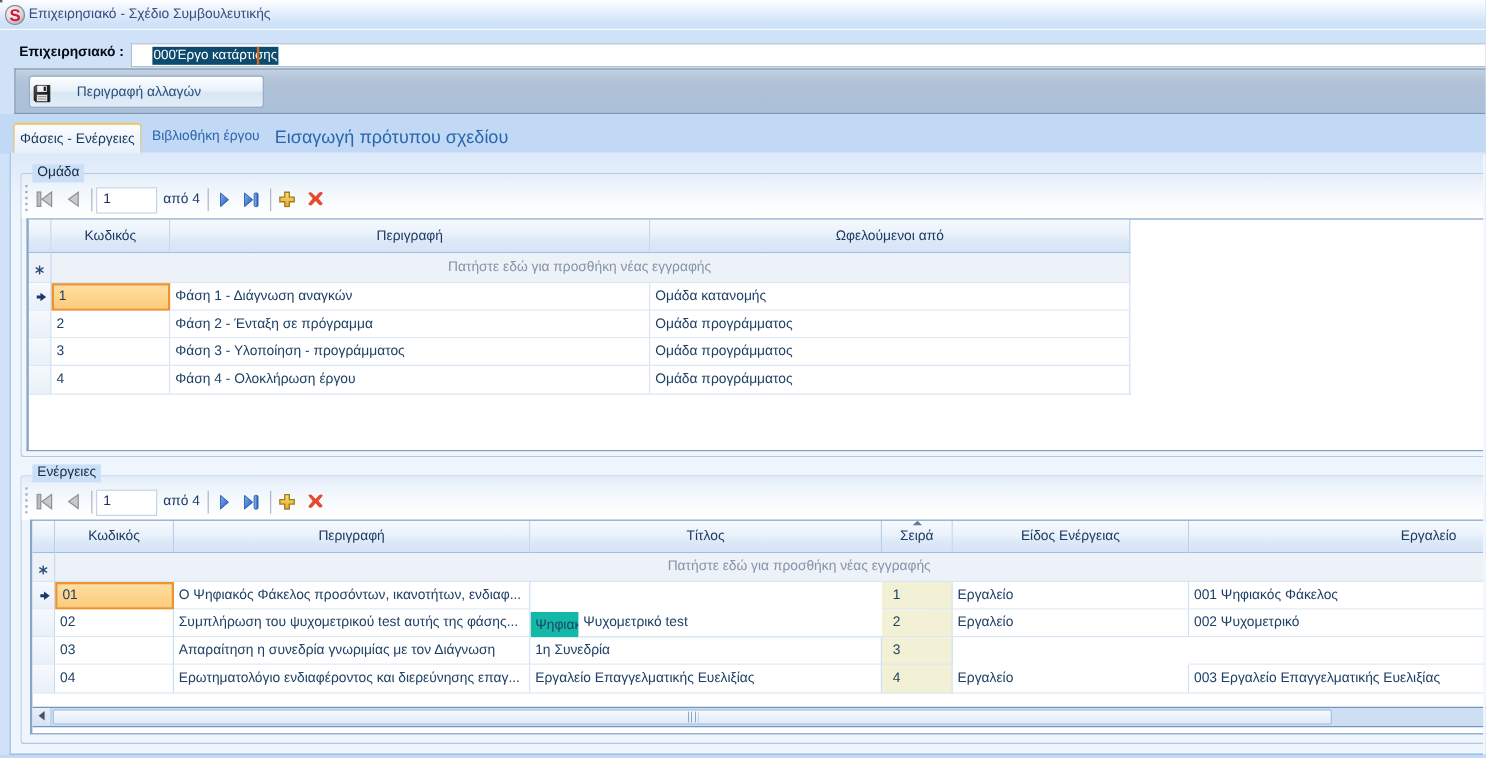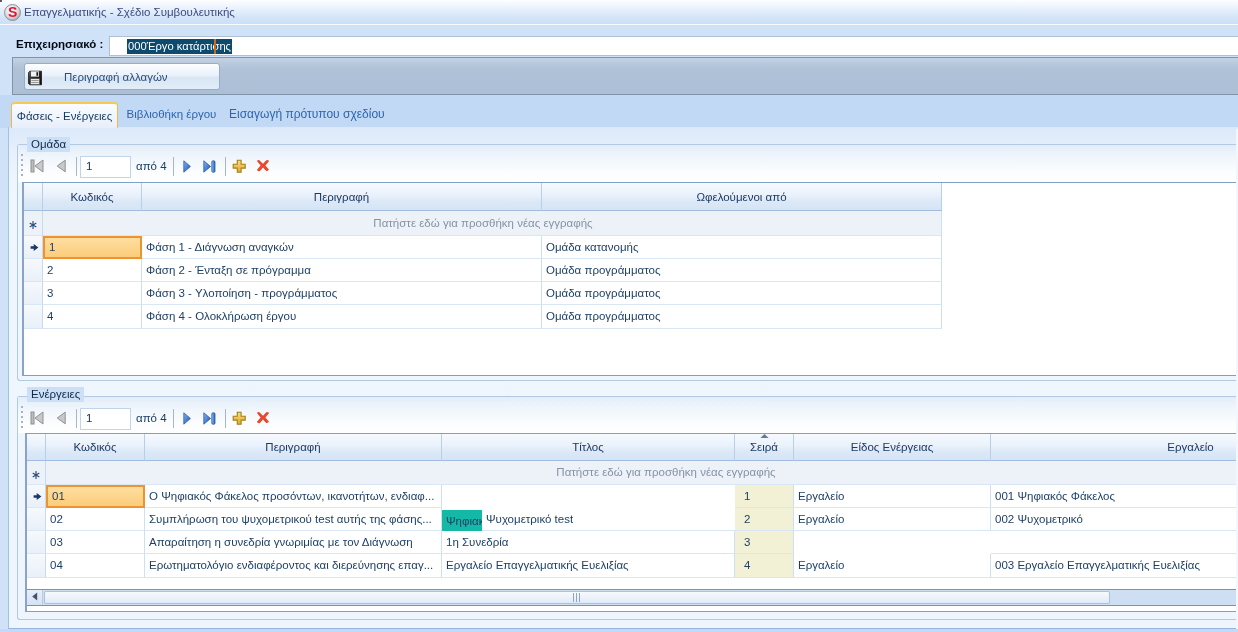--- a/index.html
+++ b/index.html
@@ -17,21 +17,21 @@
         <radialGradient id="coin" cx="0.4" cy="0.35" r="0.75">
 <stop offset="0" stop-color="#ffffff"></stop>
           <stop offset="0.6" stop-color="#d8d8da"></stop>
           <stop offset="1" stop-color="#9a9aa0"></stop>
         </radialGradient>
       </defs>
 <circle cx="8.5" cy="8.5" r="8" fill="url(#coin)" stroke="#8a8a92" stroke-width="0.9"></circle>
 <text x="8.7" y="13.4" font-size="14" font-weight="bold" fill="#dc1538" text-anchor="middle" font-family="Liberation Sans">S</text>
 </svg>
   </div>
-<div class="abs" style="left:24px;top:6px;font-size:11.5px;color:#3c4a80;">Επαγγελματικής - Σχέδιο Συμβουλευτικής</div>
+<div class="abs" style="left:24px;top:6px;font-size:11.5px;color:#3c4a80;">Επιχειρησιακό - Σχέδιο Συμβουλευτικής</div>
 <div class="abs" style="left:16px;top:38px;font-size:11.5px;font-weight:bold;color:#010914;">Επιχειρησιακό :</div>
 <div class="abs" style="left:109px;top:36px;width:1129px;height:20px;background:#fff;border:1px solid #aec0d5;border-right:none;box-sizing:border-box;"></div>
 <div class="abs" style="left:111px;top:38.5px;height:15.5px;background:#0c4a6e;color:#fff;font-size:11.2px;line-height:15.5px;padding:0 1px;margin-left:16px;">000Έργο κατάρτισης</div>
 <div class="abs" style="left:214px;top:39px;width:2px;height:15px;background:#cd6b1b;"></div>
 <div class="abs" style="left:12px;top:57px;width:1226px;height:38px;background:linear-gradient(180deg,#c3d1e2 0%,#b0c2d8 30%,#abbfd6 100%);border:1px solid #8093a8;border-right:none;box-sizing:border-box;"></div>
 <div class="abs" style="left:24px;top:63px;width:196px;height:27px;box-sizing:border-box;background:linear-gradient(180deg,#fdfeff 0%,#e9f1fa 45%,#d8e6f4 55%,#e2edf8 100%);border:1px solid #97aecb;border-radius:3px;"></div>
 <div class="abs" style="left:27px;top:70px;">
     <svg width="16" height="16" viewBox="0 0 16 16" style="">
 <defs>
         <linearGradient id="fg" x1="0" y1="0" x2="1" y2="1">
@@ -47,21 +47,21 @@
 <rect x="4.4" y="10" width="7.2" height="1" fill="#9a9a9a"></rect>
 <rect x="4.4" y="12" width="7.2" height="1" fill="#9a9a9a"></rect>
 </svg>
   </div>
 <div class="abs" style="left:64px;top:71px;font-size:11.5px;color:#2b4e7b;">Περιγραφή αλλαγών</div>
 <div class="abs" style="left:0;top:95px;width:1238px;height:33px;background:#c2d9f6;"></div>
 <div class="abs" style="left:8px;top:127px;width:1230px;height:503px;box-sizing:border-box;background:linear-gradient(180deg,#dce9fa 0%,#e9f1fb 6%,#f0f6fd 12%,#eff5fc 100%);border-left:1px solid #a2c2e4;border-bottom:2px solid #94b6dc;"></div>
 <div class="abs" style="left:0;top:629px;width:1238px;height:3px;background:#c0daf7;"></div>
 <div class="abs" style="left:11px;top:102px;width:107px;height:26px;box-sizing:border-box;background:linear-gradient(180deg,#fbfdff 0%,#eef4fc 60%,#e7effa 100%);border:1px solid #f0ba42;border-top:2px solid #f6ca52;border-bottom:none;border-radius:4px 4px 0 0;text-align:center;line-height:24px;font-size:11.5px;white-space:nowrap;color:#16395f;">Φάσεις - Ενέργειες</div>
 <div class="abs" style="left:124px;top:102px;width:95px;height:25px;text-align:center;line-height:25px;font-size:11.5px;white-space:nowrap;color:#2b66ad;">Βιβλιοθήκη έργου</div>
-<div class="abs" style="left:229px;top:102px;width:155px;height:25px;text-align:left;line-height:25px;font-size:12px;white-space:nowrap;color:#2b66ad;">Εισαγωγή πρότυπου σχεδίου</div>
+<div class="abs" style="left:229px;top:102px;width:155px;height:25px;text-align:left;line-height:25px;font-size:15px;white-space:nowrap;color:#2b66ad;">Εισαγωγή πρότυπου σχεδίου</div>
 <div class="abs" style="left:17px;top:144px;width:1221px;height:237px;box-sizing:border-box;border:1px solid #b3c8e2;border-right:none;border-radius:3px 0 0 3px;"></div>
 <div class="abs" style="left:18px;top:145px;width:1219px;height:37px;background:linear-gradient(180deg,#e3edf9 0%,#f0f6fc 35%,#fcfdfe 75%,#ffffff 100%);"></div>
 <div style="position:absolute;left:20px;top:154px;">
     <svg width="4" height="22" viewBox="0 0 4 22" style="">
 <g fill="#a5b2c4">
 <rect x="1" y="0" width="2" height="2"></rect>
         <rect x="1" y="5" width="2" height="2"></rect>
 <rect x="1" y="10" width="2" height="2"></rect>
         <rect x="1" y="15" width="2" height="2"></rect>
 <rect x="1" y="20" width="2" height="2"></rect>

